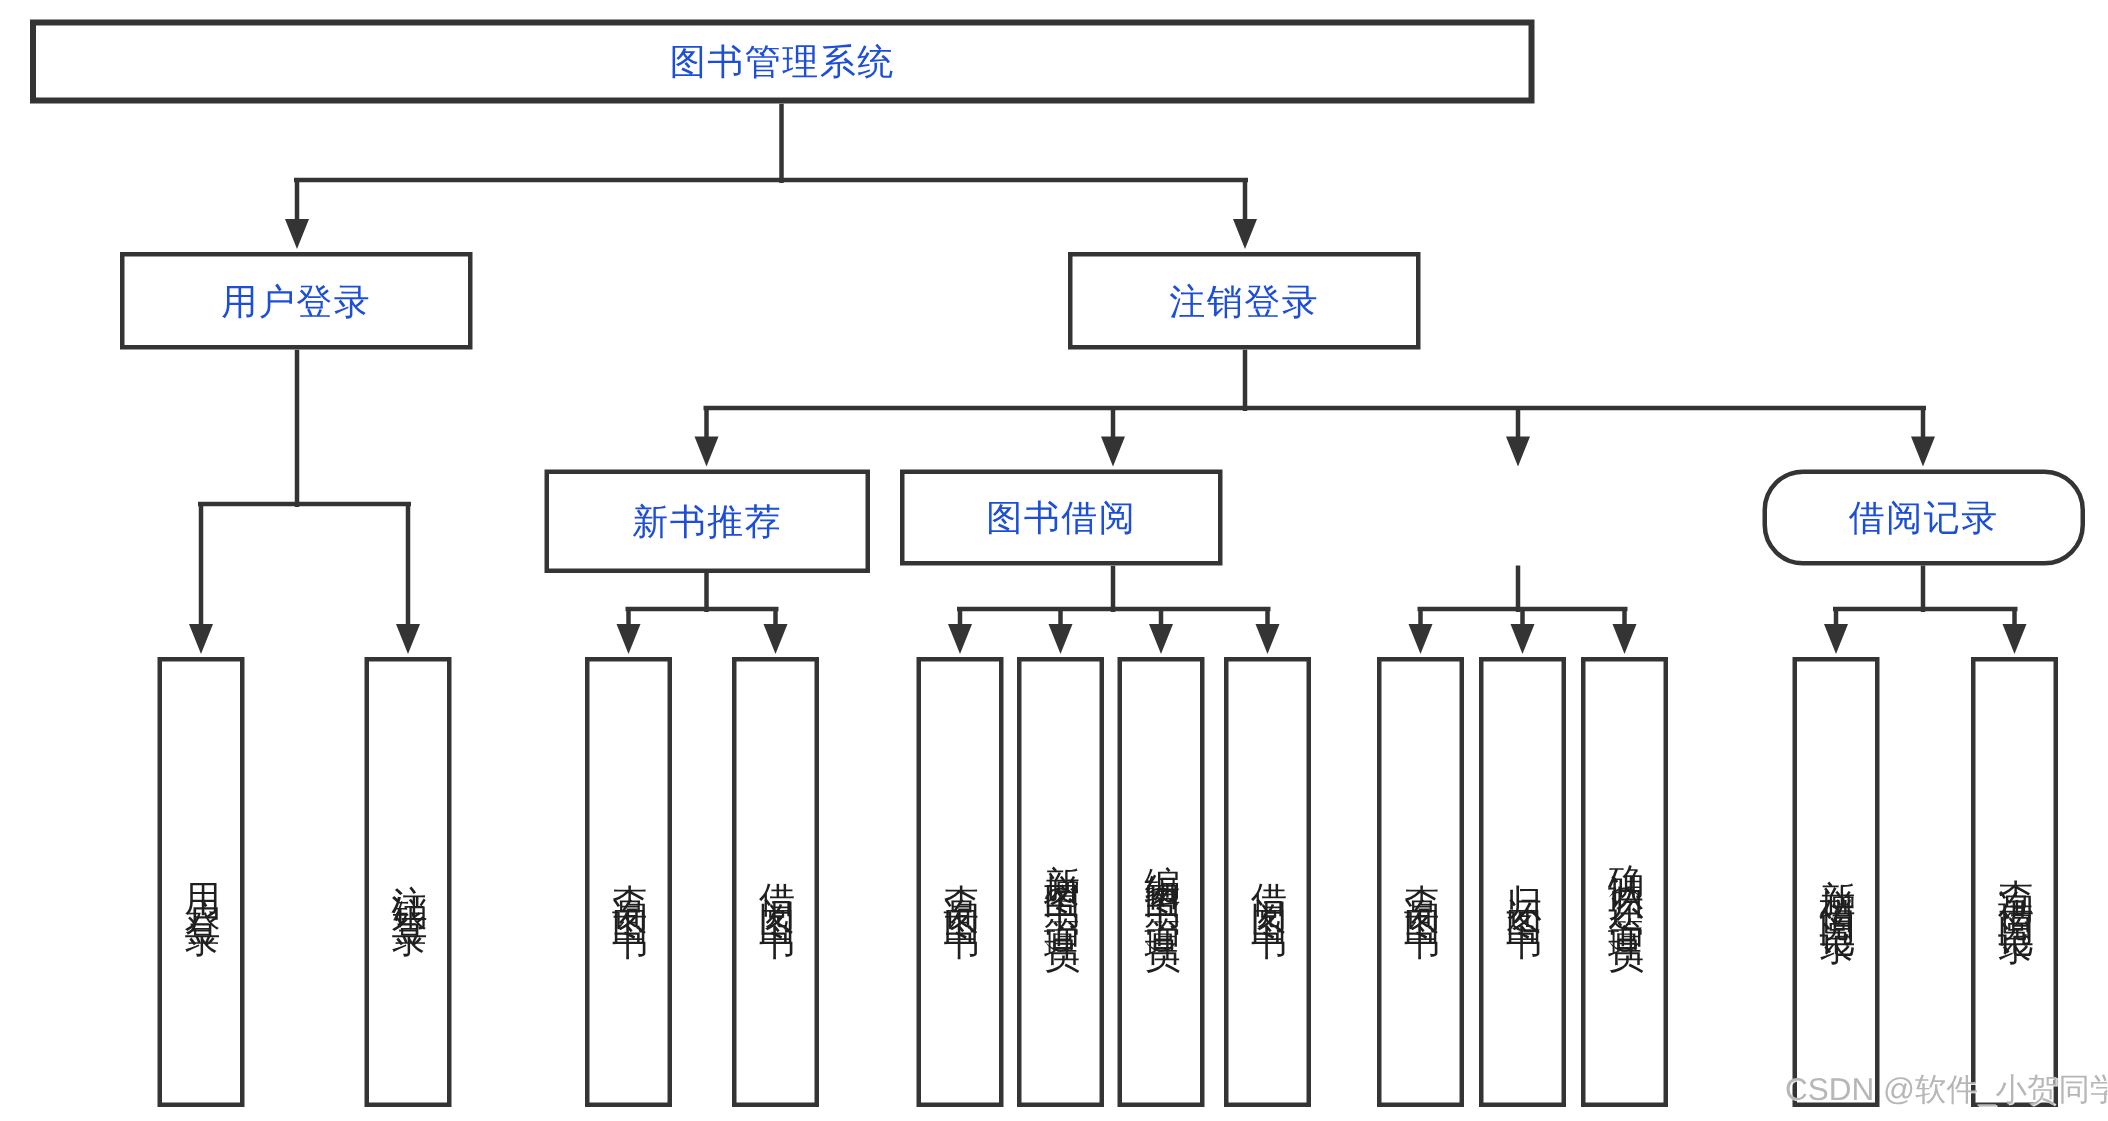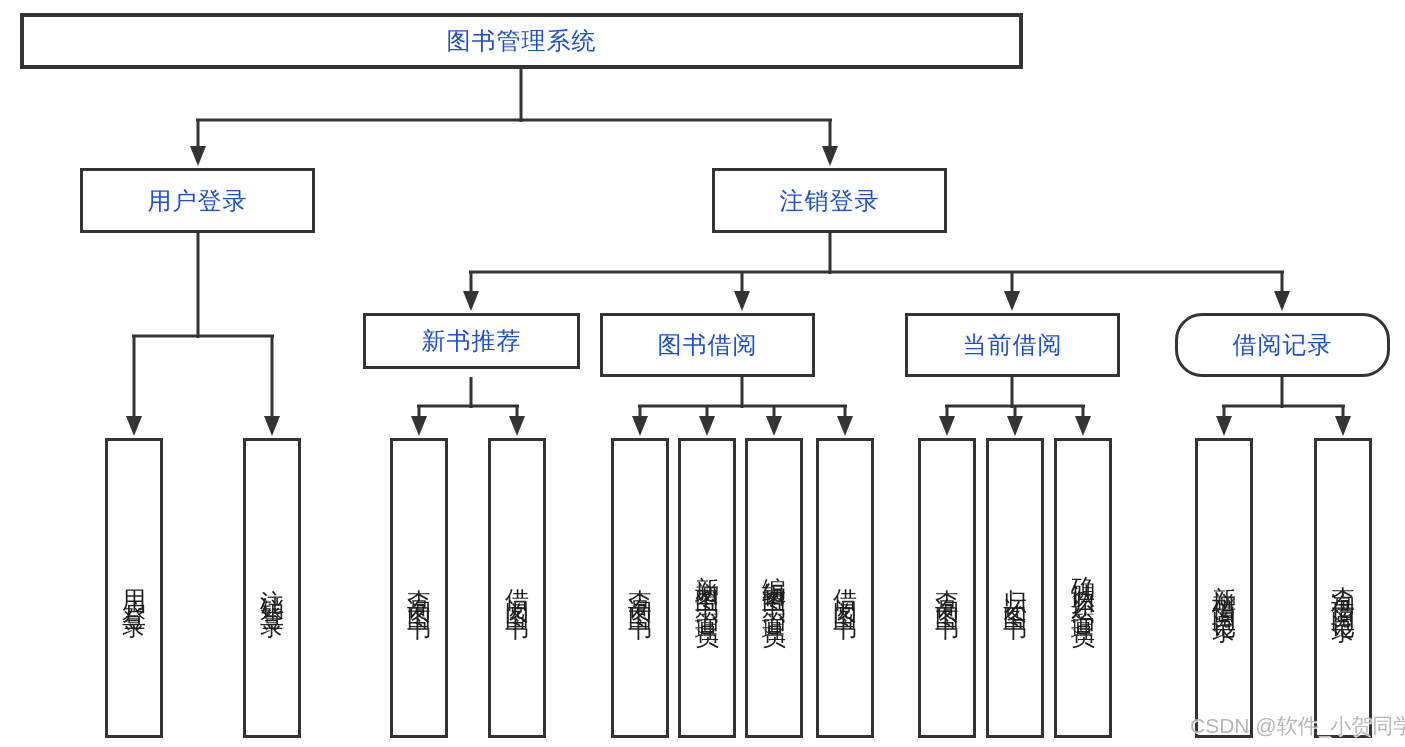--- a/index.html
+++ b/index.html
@@ -83,23 +83,22 @@
       <polygon points="1216,416 1232,416 1224,436" fill="#343434"></polygon>
       <line x1="1343" y1="406" x2="1343" y2="422" stroke="#343434" stroke-width="3"></line>
       <polygon points="1335,416 1351,416 1343,436" fill="#343434"></polygon>
     </svg>
 
   <div class="node root" style="left:20px;top:13px;width:1003px;height:56px;">图书管理系统</div>
 
   <div class="node" style="left:80px;top:168px;width:235px;height:65px;">用户登录</div>
   <div class="node" style="left:712px;top:168px;width:235px;height:65px;">注销登录</div>
 
-  <div class="node" style="left:363px;top:313px;width:217px;height:56px;">新书推荐</div>
+  <div class="node" style="left:363px;top:313px;width:217px;height:69px;">新书推荐</div>
   <div class="node" style="left:600px;top:313px;width:215px;height:64px;">图书借阅</div>
-  <div class="node" style="left:905px;top:313px;width:215px;height:64px;">当前借阅</div>
   <div class="node" style="left:1175px;top:313px;width:215px;height:64px;border-radius:27px;">借阅记录</div>
 
   <div class="leaf" style="left: 105px; top: 438px; width: 58px; height: 300px; letter-spacing: 9px;">用户登录</div>
   <div class="leaf" style="left: 243px; top: 438px; width: 58px; height: 300px; letter-spacing: 9px;">注销登录</div>
 
   <div class="leaf" style="left: 390px; top: 438px; width: 58px; height: 300px; letter-spacing: 9px;">查询图书</div>
   <div class="leaf" style="left: 488px; top: 438px; width: 58px; height: 300px; letter-spacing: 9px;">借阅图书</div>
 
   <div class="leaf" style="left: 611px; top: 438px; width: 58px; height: 300px; letter-spacing: 9px;">查询图书</div>
   <div class="leaf" style="left:678px;top:438px;width:58px;height:300px;">新增图书（管理员）</div>

